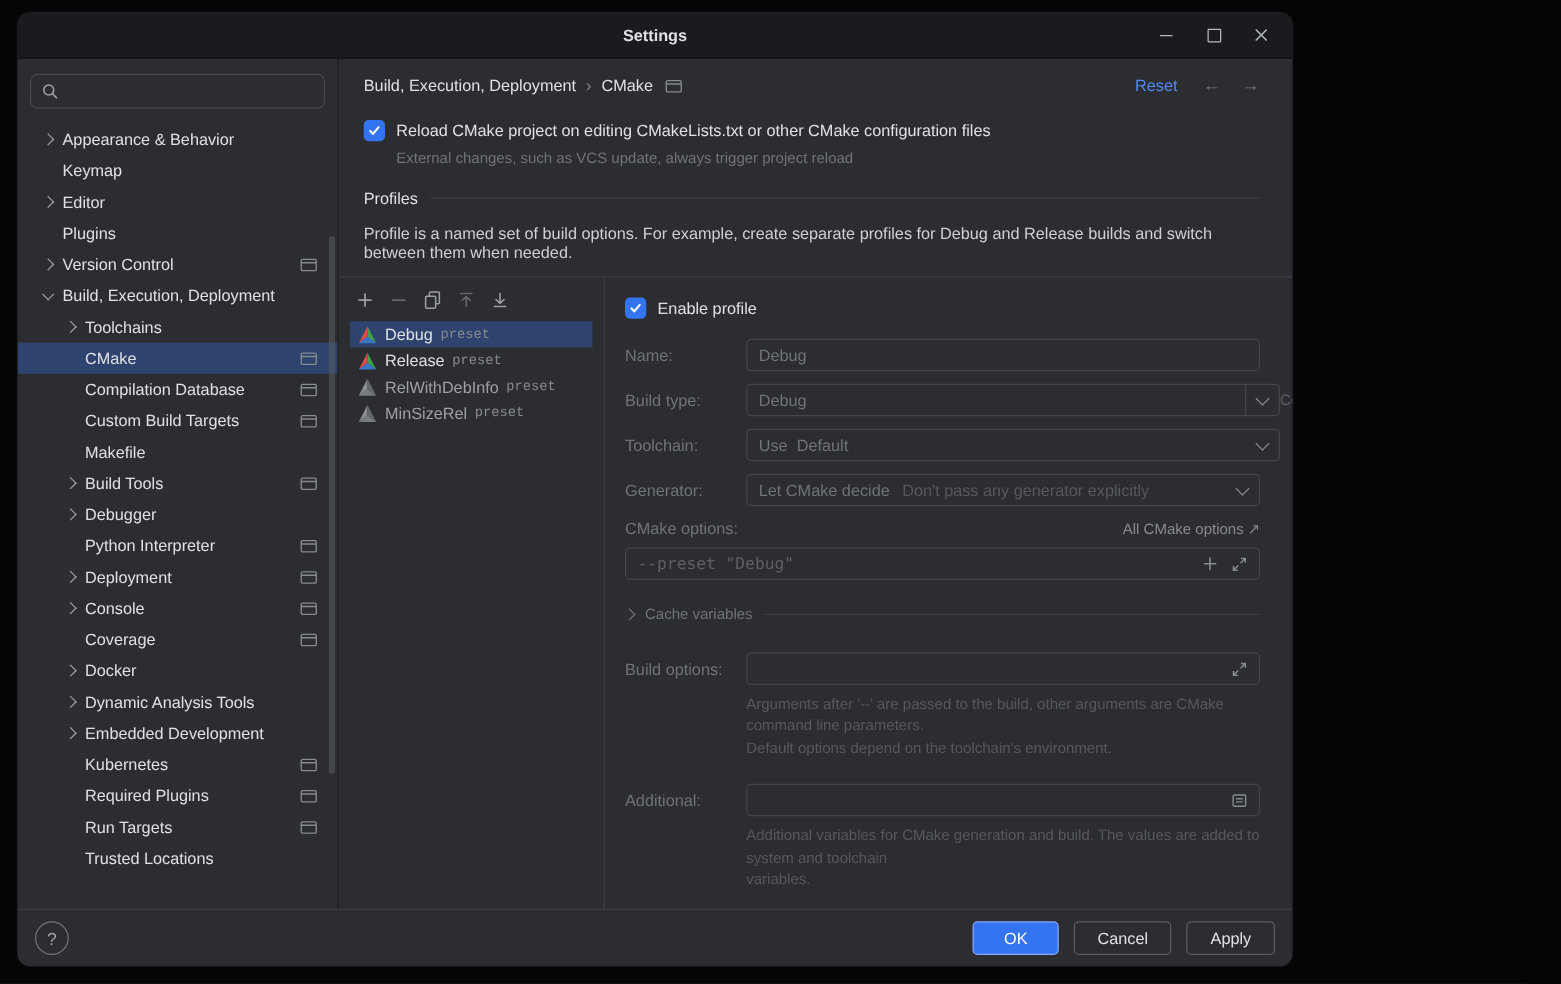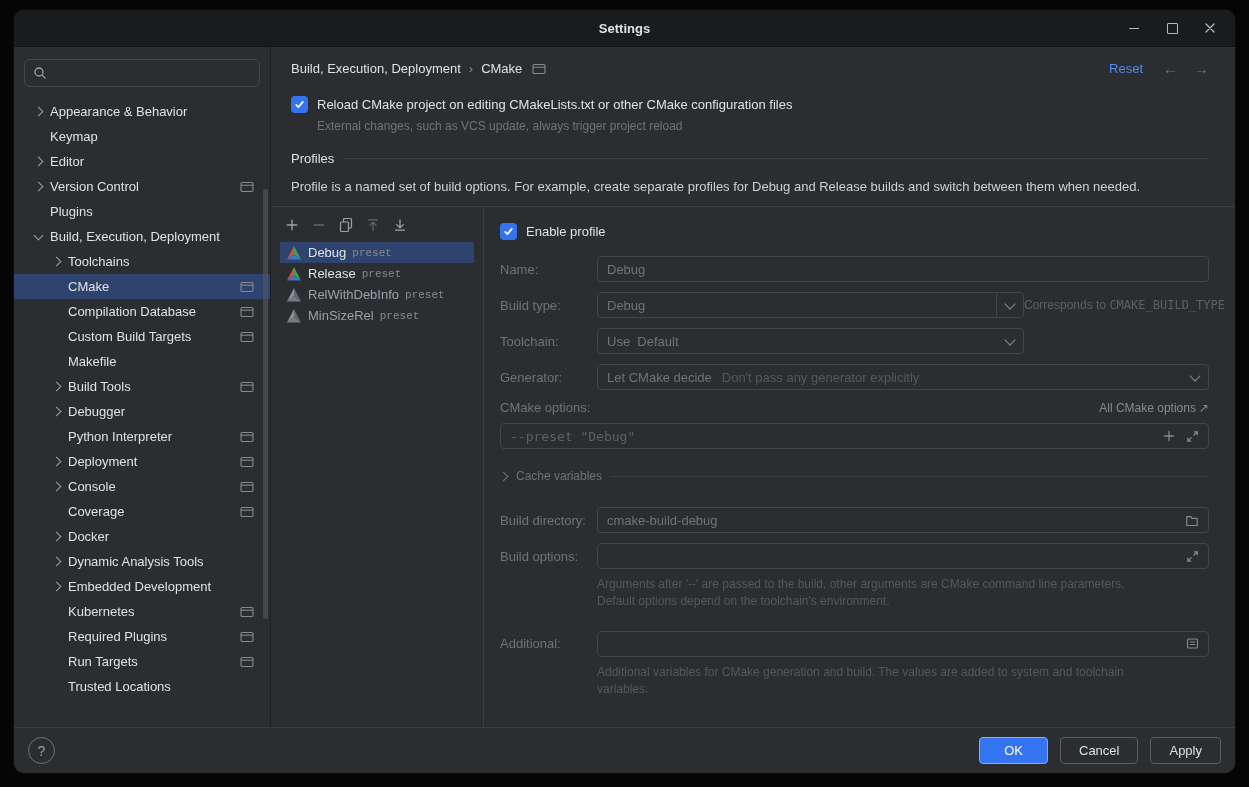--- a/index.html
+++ b/index.html
@@ -1,19 +1,19 @@
 <!DOCTYPE html>
 <html><head>
 <meta charset="utf-8">
 <style>
   html,body{margin:0;padding:0;}
   body{width:1249px;height:787px;overflow:hidden;background:#050505;
        font-family:"Liberation Sans","DejaVu Sans",sans-serif;
        -webkit-font-smoothing:antialiased;}
-  .window{position:absolute;left:14px;top:10px;width:1221px;height:763px;background:#2b2d30;
+  .window{position:absolute;left:14px;top:10px;width:1020px;height:763px;background:#2b2d30;
           border-radius:10px;overflow:hidden;display:flex;flex-direction:column;
           box-shadow:0 0 0 1px #0c0d0e;}
   
   .titlebar{height:36px;flex:0 0 36px;background:#1a1b1e;border-bottom:1px solid #121315;
             display:flex;align-items:center;position:relative;}
   .title{position:absolute;left:0;right:0;text-align:center;font-size:13px;font-weight:700;color:#dfe1e5;pointer-events:none;}
   .controls{margin-left:auto;display:flex;height:100%;padding-right:6px;}
   .ctl{width:38px;height:100%;display:flex;align-items:center;justify-content:center;cursor:pointer;}
   .ctl-min i{display:block;width:10px;height:0;border-bottom:1.6px solid #b4b8bf;}
   .ctl-max i{display:block;width:9px;height:9px;border:1.5px solid #b4b8bf;border-radius:1px;}
@@ -152,35 +152,35 @@
 
   </div>
           <div class="titem lvl0">
     <span class="chevron right">
               <i></i>
             </span>
     <span class="tlabel">Editor</span>
 
   </div>
           <div class="titem lvl0">
+    <span class="chevron"></span>
+    <span class="tlabel">Plugins</span>
+
+  </div>
+          <div class="titem lvl0">
     <span class="chevron right">
               <i></i>
             </span>
     <span class="tlabel">Version Control</span>
     <span class="badge-icon">
       <svg width="14" height="12" viewBox="0 0 14 12" fill="none">
                 <rect x="1" y="1.5" width="12" height="9" rx="1.2" stroke="#868a91" stroke-width="1.1"></rect>
                 <path d="M1 4.2h12" stroke="#868a91" stroke-width="1.1"></path>
               </svg>
     </span>
-  </div>
-          <div class="titem lvl0">
-    <span class="chevron"></span>
-    <span class="tlabel">Plugins</span>
-
   </div>
           <div class="titem lvl0">
     <span class="chevron down">
               <i></i>
             </span>
     <span class="tlabel">Build, Execution, Deployment</span>
 
   </div>
           <div class="titem lvl1">
     <span class="chevron right">
@@ -539,33 +539,20 @@
               </span>
             </div>
           </div>
 
           <div class="cache-row">
             <i class="cache-chev"></i>
             <span>Cache variables</span>
             <i class="hline"></i>
           </div>
 
-          <div class="frow">
-            <span class="flabel">Build directory:</span>
-            <div class="field">
-              <span>cmake-build-debug</span>
-              <span class="field-icons">
-                <span>
-                  <svg width="14" height="13" viewBox="0 0 14 13" fill="none">
-                      <path d="M1.8 11.5V2.6h4l1.2 1.7h5.2v7.2z" stroke="#868a91" stroke-width="1.2" stroke-linejoin="round"></path>
-                    </svg>
-                </span>
-              </span>
-            </div>
-          </div>
 
           <div class="frow" style="margin-bottom:0;">
             <span class="flabel">Build options:</span>
             <div class="field">
               <span></span>
               <span class="field-icons">
                 <span>
                   <svg width="13" height="13" viewBox="0 0 13 13" fill="none" stroke="#868a91" stroke-width="1.2">
                       <path d="M7.8 1.8h3.4v3.4M11.2 1.8L7.4 5.6M5.2 11.2H1.8V7.8M1.8 11.2l3.8-3.8"></path>
                     </svg>

